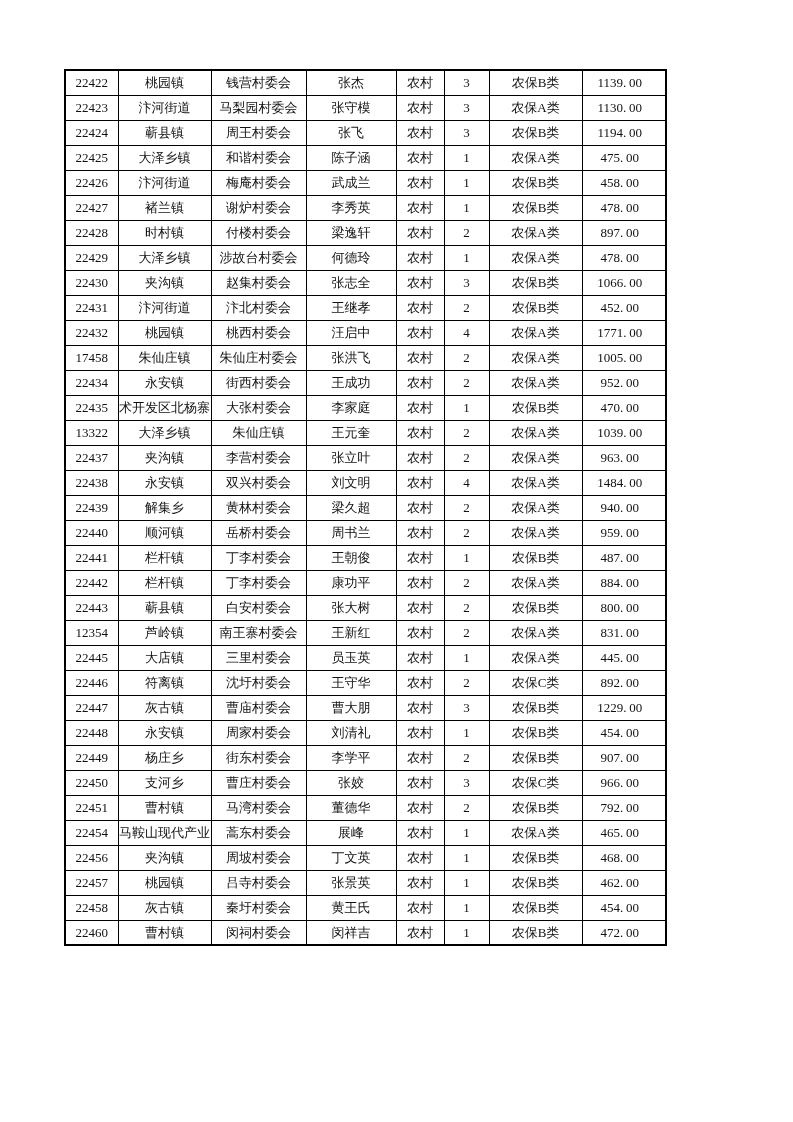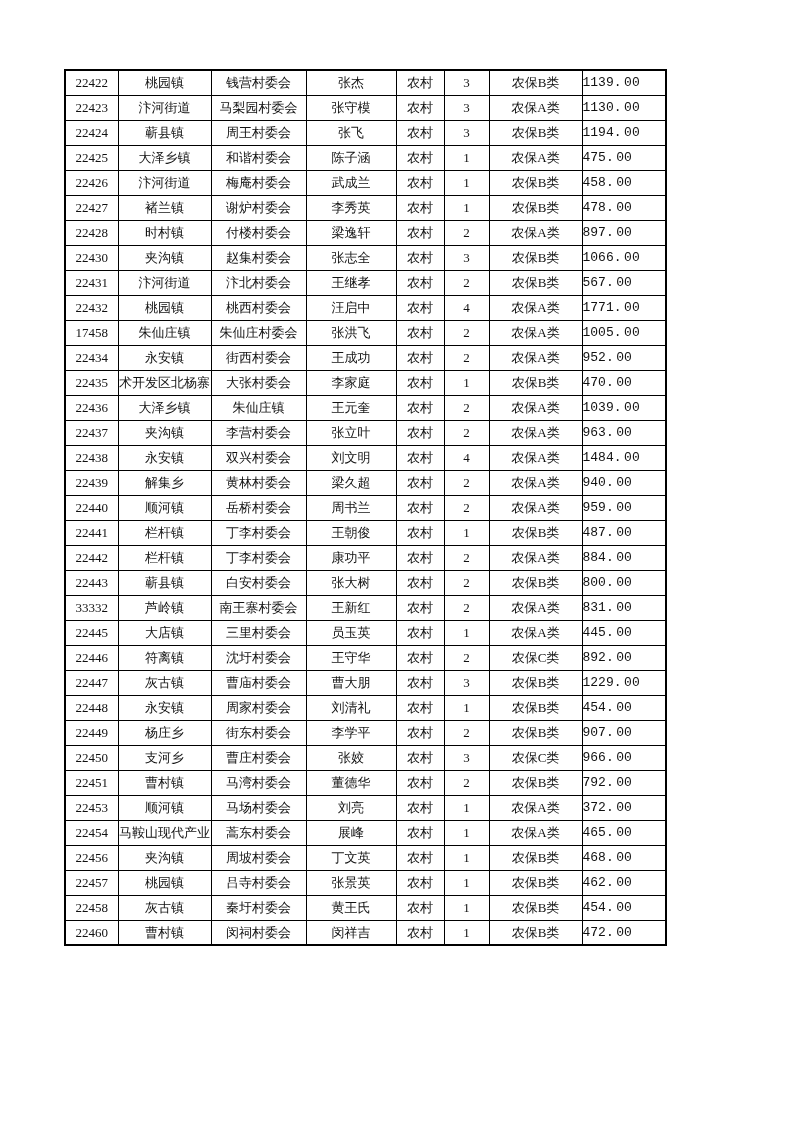--- a/index.html
+++ b/index.html
@@ -36,23 +36,22 @@
     font-size: 13px;
     color: var(--text-color);
     text-align: center;
     vertical-align: middle;
     white-space: nowrap;
     overflow: hidden;
     padding: 0;
     line-height: 23px;
   }
   table.record-table td.align-right {
-    text-align: left;
+    text-align: center;
     padding-right: 8px;
-    font-family: Liberation Mono, monospace;
   }
 </style>
 </head>
 <body>
 
 <div class="page">
   <table class="record-table">
     <colgroup>
       <col style="width:53px">
       <col style="width:93px">
@@ -128,38 +127,48 @@
           <td>22428</td>
           <td>时村镇</td>
           <td>付楼村委会</td>
           <td>梁逸轩</td>
           <td>农村</td>
           <td>2</td>
           <td>农保A类</td>
           <td class="align-right">897. 00</td>
         </tr>
         <tr>
+          <td>22429</td>
+          <td>大泽乡镇</td>
+          <td>涉故台村委会</td>
+          <td>何德玲</td>
+          <td>农村</td>
+          <td>1</td>
+          <td>农保A类</td>
+          <td class="align-right">478. 00</td>
+        </tr>
+        <tr>
           <td>22430</td>
           <td>夹沟镇</td>
           <td>赵集村委会</td>
           <td>张志全</td>
           <td>农村</td>
           <td>3</td>
           <td>农保B类</td>
           <td class="align-right">1066. 00</td>
         </tr>
         <tr>
           <td>22431</td>
           <td>汴河街道</td>
           <td>汴北村委会</td>
           <td>王继孝</td>
           <td>农村</td>
           <td>2</td>
           <td>农保B类</td>
-          <td class="align-right">567. 00</td>
+          <td class="align-right">452. 00</td>
         </tr>
         <tr>
           <td>22432</td>
           <td>桃园镇</td>
           <td>桃西村委会</td>
           <td>汪启中</td>
           <td>农村</td>
           <td>4</td>
           <td>农保A类</td>
           <td class="align-right">1771. 00</td>
@@ -188,21 +197,21 @@
           <td>22435</td>
           <td>术开发区北杨寨</td>
           <td>大张村委会</td>
           <td>李家庭</td>
           <td>农村</td>
           <td>1</td>
           <td>农保B类</td>
           <td class="align-right">470. 00</td>
         </tr>
         <tr>
-          <td>22436</td>
+          <td>13322</td>
           <td>大泽乡镇</td>
           <td>朱仙庄镇</td>
           <td>王元奎</td>
           <td>农村</td>
           <td>2</td>
           <td>农保A类</td>
           <td class="align-right">1039. 00</td>
         </tr>
         <tr>
           <td>22437</td>
@@ -268,21 +277,21 @@
           <td>22443</td>
           <td>蕲县镇</td>
           <td>白安村委会</td>
           <td>张大树</td>
           <td>农村</td>
           <td>2</td>
           <td>农保B类</td>
           <td class="align-right">800. 00</td>
         </tr>
         <tr>
-          <td>33332</td>
+          <td>12354</td>
           <td>芦岭镇</td>
           <td>南王寨村委会</td>
           <td>王新红</td>
           <td>农村</td>
           <td>2</td>
           <td>农保A类</td>
           <td class="align-right">831. 00</td>
         </tr>
         <tr>
           <td>22445</td>
@@ -346,30 +355,20 @@
         </tr>
         <tr>
           <td>22451</td>
           <td>曹村镇</td>
           <td>马湾村委会</td>
           <td>董德华</td>
           <td>农村</td>
           <td>2</td>
           <td>农保B类</td>
           <td class="align-right">792. 00</td>
-        </tr>
-        <tr>
-          <td>22453</td>
-          <td>顺河镇</td>
-          <td>马场村委会</td>
-          <td>刘亮</td>
-          <td>农村</td>
-          <td>1</td>
-          <td>农保A类</td>
-          <td class="align-right">372. 00</td>
         </tr>
         <tr>
           <td>22454</td>
           <td>马鞍山现代产业</td>
           <td>蒿东村委会</td>
           <td>展峰</td>
           <td>农村</td>
           <td>1</td>
           <td>农保A类</td>
           <td class="align-right">465. 00</td>

